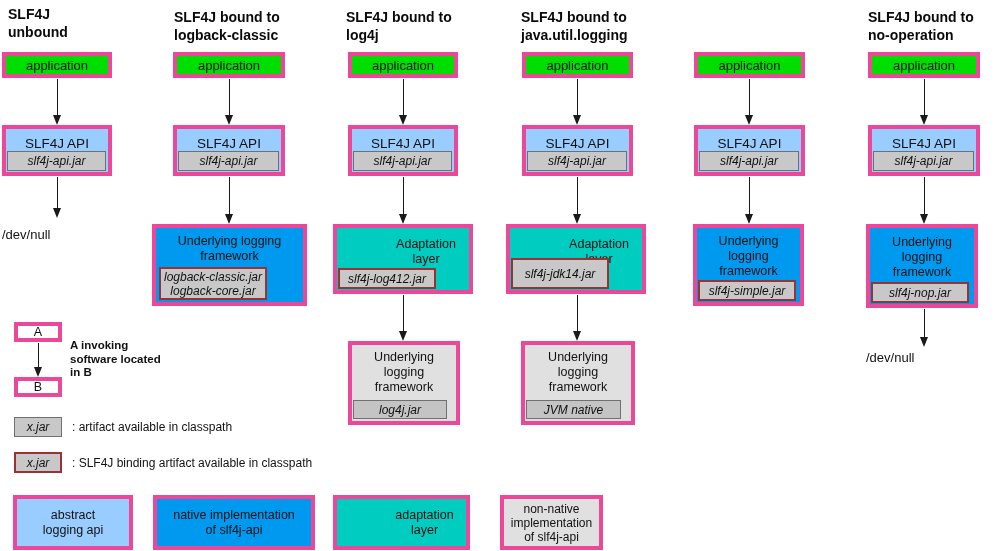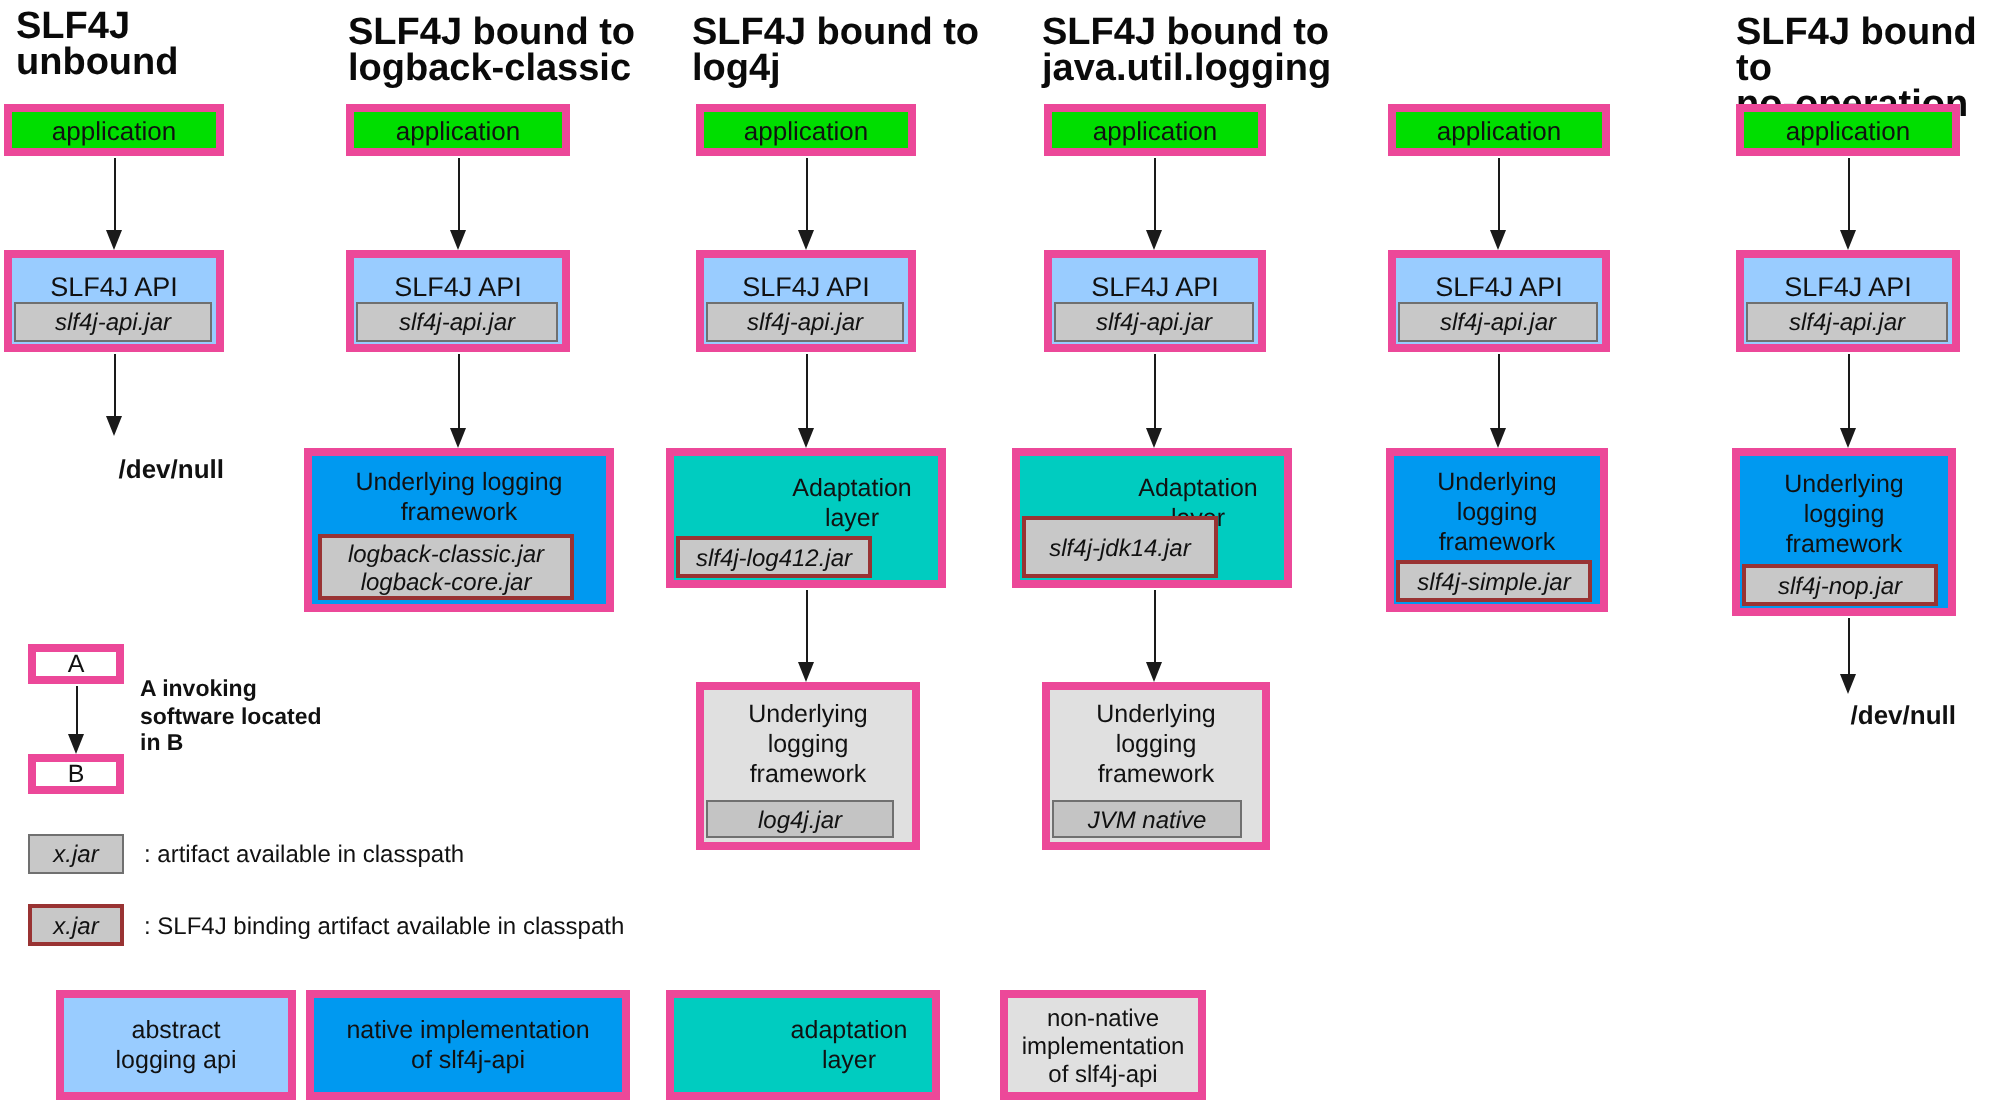--- a/index.html
+++ b/index.html
@@ -1,21 +1,21 @@
 <!DOCTYPE html>
 <html><head>
 <meta charset="utf-8">
 <style>
   html,body{margin:0;padding:0;background:#fff;}
   .stage{
     position:relative;width:1000px;height:551px;background:#ffffff;
     font-family:"Liberation Sans","DejaVu Sans",sans-serif;color:#111;
     overflow:hidden;
   }
-  .col-title{position:absolute;font-weight:bold;font-size:19px;line-height:18px;color:#0a0a0a;}
+  .col-title{position:absolute;font-weight:bold;font-size:14px;line-height:18px;color:#0a0a0a;}
   .box{
     position:absolute;box-sizing:border-box;border:4px solid #ec4899;
     display:flex;flex-direction:column;align-items:center;justify-content:center;
     text-align:center;font-size:13px;line-height:15px;
   }
   .app{background:#00DE00;}
   .api{background:#99CCFF;justify-content:flex-start;}
   .api .api-label{height:28px;display:flex;align-items:center;font-size:13.5px;}
   .framework{justify-content:flex-start;font-size:12.5px;}
   .bluebox{background:#0099F0;}
@@ -23,21 +23,21 @@
   .graybox{background:#E0E0E0;}
   .jar{
     position:absolute;box-sizing:border-box;background:#C8C8C8;border:1px solid #707070;
     font-style:italic;font-size:12px;line-height:14px;display:flex;flex-direction:column;
     align-items:center;justify-content:center;text-align:center;color:#111;
   }
   .jar.binding{border:2px solid #993333;}
   .vline{position:absolute;width:1px;background:#1a1a1a;}
   .ahead{position:absolute;width:0;height:0;border-left:4.5px solid transparent;
     border-right:4.5px solid transparent;border-top:10px solid #1a1a1a;}
-  .sink{position:absolute;font-weight:bold;font-size:13px;text-align:right;}
+  .sink{position:absolute;font-weight:normal;font-size:13px;text-align:left;}
   .legend-caption{position:absolute;font-size:11.5px;line-height:13.5px;font-weight:bold;}
   .legend-line{position:absolute;font-size:12px;}
   .whitebox{background:#ffffff;}
 </style>
 </head>
 <body>
 
 <div class="stage">
 
   <div class="col-title" style="left:8px;top:5px;">
@@ -64,21 +64,21 @@
   <div class="ahead" style="left:224.5px;top:115px;"></div>
   <div class="box api" style="left:173px;top:125px;width:112px;height:51px;">
     <div class="api-label">SLF4J API</div>
     <div class="jar" style="left:1px;bottom:1px;width:101px;height:20px;">slf4j-api.jar</div>
   </div>
   <div class="vline" style="left:229px;top:177px;height:38px;"></div>
   <div class="ahead" style="left:224.5px;top:214px;"></div>
   <div class="box framework bluebox" style="left:152px;top:224px;width:155px;height:82px;padding-top:6px;">
     <div>Underlying logging</div>
     <div>framework</div>
-    <div class="jar binding" style="left:3px;bottom:2px;width:128px;height:33px;">
+    <div class="jar binding" style="left:3px;bottom:2px;width:108px;height:33px;">
       <div>logback-classic.jar</div>
       <div>logback-core.jar</div>
     </div>
   </div>
 
   <div class="col-title" style="left:346px;top:8px;">
     <div>SLF4J bound to</div>
     <div>log4j</div>
   </div>
   <div class="box app" style="left:348px;top:52px;width:110px;height:26px;">application</div>
@@ -177,21 +177,21 @@
     <div>software located</div>
     <div>in B</div>
   </div>
 
   <div class="jar" style="left:14px;top:417px;width:48px;height:20px;">x.jar</div>
   <div class="legend-line" style="left:72px;top:420px;">: artifact available in classpath</div>
 
   <div class="jar binding" style="left:14px;top:452px;width:48px;height:21px;">x.jar</div>
   <div class="legend-line" style="left:72px;top:456px;">: SLF4J binding artifact available in classpath</div>
 
-  <div class="box api" style="left:28px;top:495px;width:120px;height:55px;justify-content:center;font-size:12.5px;">
+  <div class="box api" style="left:13px;top:495px;width:120px;height:55px;justify-content:center;font-size:12.5px;">
     <div>abstract</div>
     <div>logging api</div>
   </div>
   <div class="box bluebox" style="left:153px;top:495px;width:162px;height:55px;font-size:12.5px;">
     <div>native implementation</div>
     <div>of slf4j-api</div>
   </div>
   <div class="box tealbox" style="left:333px;top:495px;width:137px;height:55px;font-size:12.5px;">
     <div>adaptation layer</div>
   </div>

